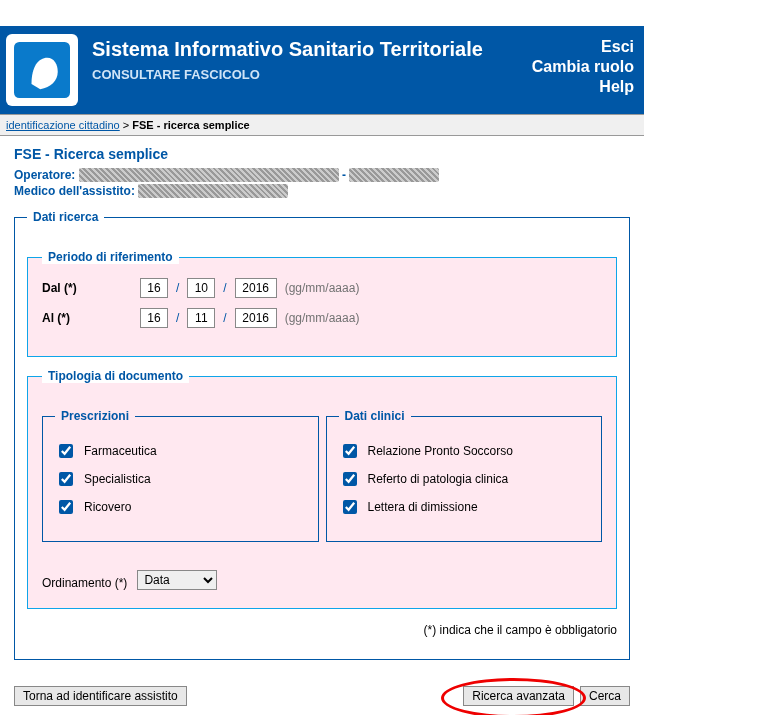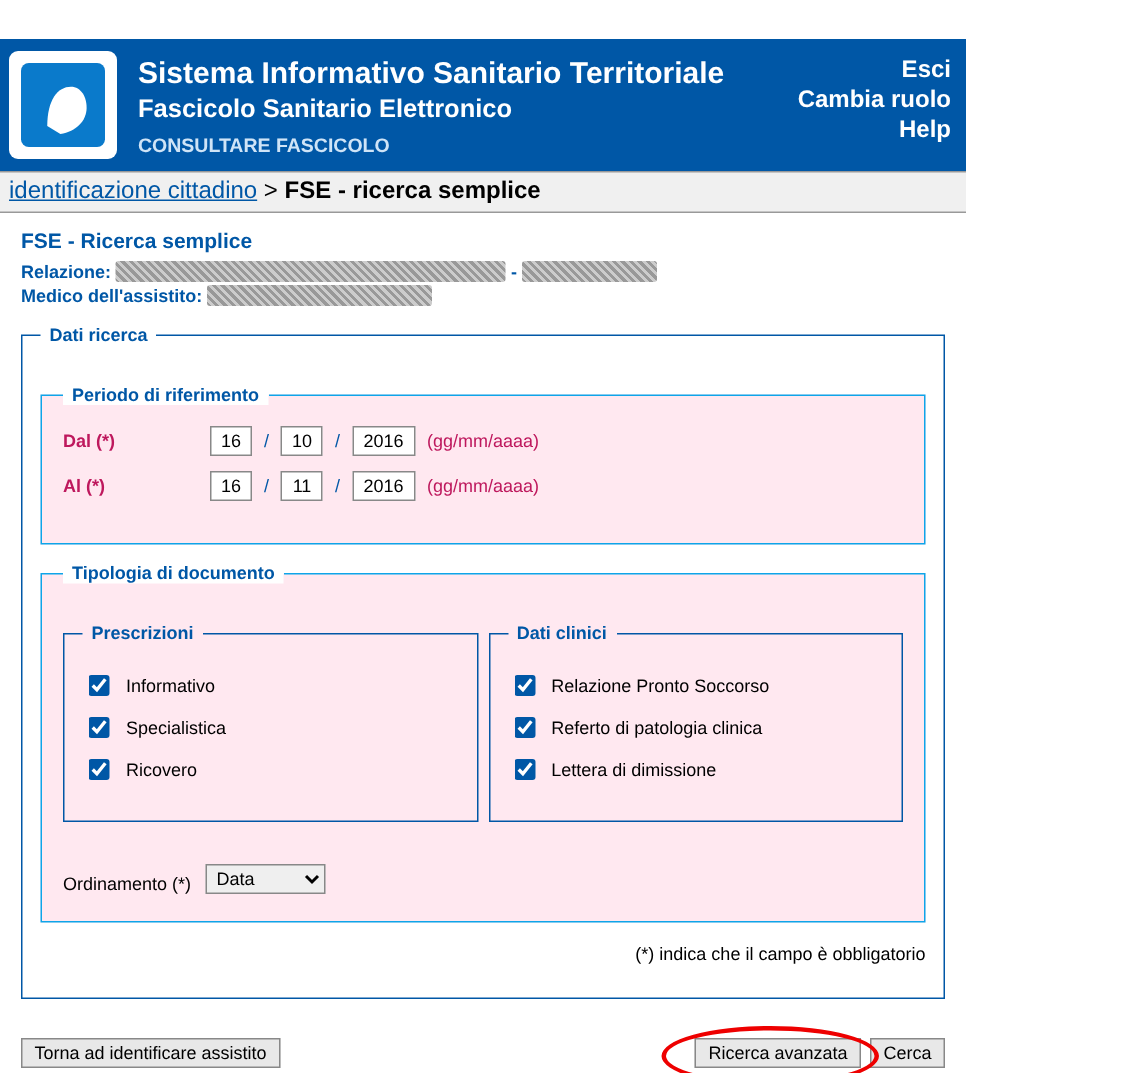--- a/index.html
+++ b/index.html
@@ -7,37 +7,37 @@
   .page { width: 644px; margin-top: 26px; }
   .header { background: #0057a6; color: #fff; display: flex; align-items: flex-start; padding: 8px 10px 8px 6px; }
   .logo-box { width: 72px; height: 72px; background: #fff; border-radius: 6px; display: flex; align-items: center; justify-content: center; margin-right: 14px; }
   .logo-box svg { width: 56px; height: 56px; }
   .header-titles { flex: 1; }
   .header-title1 { font-size: 20px; font-weight: bold; color: #fff; margin-top: 4px; }
   .header-title2 { font-size: 17px; font-weight: bold; color: #fff; margin-top: 2px; }
   .header-title3 { font-size: 13px; font-weight: bold; color: #cfe4f7; margin-top: 6px; }
   .header-links { display: flex; flex-direction: column; align-items: flex-end; font-size: 16px; font-weight: bold; gap:2px; margin-top:4px;}
   .header-links span { cursor: pointer; }
-  .breadcrumb { background: #f0f0f0; border-top: 1px solid #999; border-bottom: 1px solid #999; padding: 4px 6px; font-size: 16px; }
+  .breadcrumb { background: #f0f0f0; border-top: 1px solid #999; border-bottom: 1px solid #999; padding: 4px 6px; font-size: 11px; }
   .breadcrumb .first { color: #0057a6; text-decoration: underline; cursor:pointer; }
   .breadcrumb .current { font-weight: bold; }
   .content { padding: 10px 14px 6px 14px; }
   .section-title { color: #0057a6; font-weight: bold; font-size: 14px; margin-bottom: 6px; }
   .meta-row { color: #0057a6; font-weight: bold; font-size: 12px; margin-bottom: 2px; }
   .obscured { background: repeating-linear-gradient(45deg,#999,#999 2px,#ccc 2px,#ccc 4px); color: transparent; user-select: none; border-radius:2px; display:inline-block; }
   fieldset { border: 1px solid #0057a6; margin: 12px 0 10px 0; padding: 14px 12px 18px 12px; background: #fff; }
   legend { color: #0057a6; font-weight: bold; padding: 0 6px; background:#fff;}
   .fs-pink { background: #ffe8f0; border: 1px solid #0ea5e9; padding: 14px 14px 18px 14px; }
   .fs-pink legend { background: #fff; }
   .date-row { display: flex; align-items: center; gap: 8px; margin-bottom: 10px; }
-  .date-row .lbl { width: 90px; color: #be185d; font-weight: bold; }
+  .date-row .lbl { width: 90px; color: #000000; font-weight: bold; }
   .date-row input { width: 28px; text-align: center; border: 1px solid #888; padding: 2px 2px; font-family: inherit; font-size: 12px;}
   .date-row input.year { width: 42px; }
   .date-row .sep { color: #0057a6; }
-  .date-row .hint { color: #be185d; }
+  .date-row .hint { color: #737373; }
   .tipologia-body { display: flex; gap: 7px; }
   .inner-fs { border: 1px solid #0057a6; flex:1; padding: 10px 12px 16px 12px; background: #ffe8f0; }
   .inner-fs legend { background: #ffe8f0; }
   .chk-row { display: flex; align-items: center; gap: 8px; margin: 8px 0; }
   .chk-row input { accent-color: #0057a6; width:14px; height:14px;}
   .order-row { margin-top: 18px; display: flex; align-items: flex-end; gap: 10px; }
   .order-row .lbl { color: #000; }
   .order-row select { border: 1px solid #888; padding: 1px 2px; font-family: inherit; font-size: 12px; min-width: 80px;}
   .mandatory-note { margin: 14px 0 4px 0; font-size: 12px; text-align: right; }
   .actions { display: flex; align-items: center; justify-content: flex-end; padding: 10px 14px 10px 14px; gap: 6px; position: relative; }
@@ -52,40 +52,39 @@
 
 <div class="header">
   <div class="logo-box">
     <svg viewBox="0 0 64 64">
           <rect x="0" y="0" width="64" height="64" rx="6" fill="#0a7acb"></rect>
           <path d="M20 48 C20 28 28 18 38 18 C46 18 50 26 50 34 C50 44 42 52 30 54 Z" fill="#fff"></path>
         </svg>
   </div>
   <div class="header-titles">
     <div class="header-title1">Sistema Informativo Sanitario Territoriale</div>
-    <div class="header-title2">Fascicolo Sanitario Elettronico</div>
     <div class="header-title3">CONSULTARE FASCICOLO</div>
   </div>
   <div class="header-links">
     <span>Esci</span>
     <span>Cambia ruolo</span>
     <span>Help</span>
   </div>
 </div>
 
 <div class="breadcrumb">
   <span class="first">identificazione cittadino</span>
   <span>&gt;</span>
   <span class="current">FSE - ricerca semplice</span>
 </div>
 
 <div class="content">
   <div class="section-title">FSE - Ricerca semplice</div>
   <div class="meta-row">
-    <span>Relazione:</span>
+    <span>Operatore:</span>
     <span class="obscured" style="width:260px">&nbsp;</span> - <span class="obscured" style="width:90px">&nbsp;</span>
   </div>
   <div class="meta-row">
     <span>Medico dell'assistito:</span>
     <span class="obscured" style="width:150px">&nbsp;</span>
   </div>
 
   <fieldset>
     <legend>Dati ricerca</legend>
 
@@ -111,21 +110,21 @@
       </div>
     </fieldset>
 
     <fieldset class="fs-pink">
       <legend>Tipologia di documento</legend>
       <div class="tipologia-body">
         <fieldset class="inner-fs">
           <legend>Prescrizioni</legend>
           <div class="chk-row">
                 <input type="checkbox" checked="" style="">
-                <span>Informativo</span>
+                <span>Farmaceutica</span>
               </div>
           <div class="chk-row">
                 <input type="checkbox" checked="" style="">
                 <span>Specialistica</span>
               </div>
           <div class="chk-row">
                 <input type="checkbox" checked="" style="">
                 <span>Ricovero</span>
               </div>
         </fieldset>

